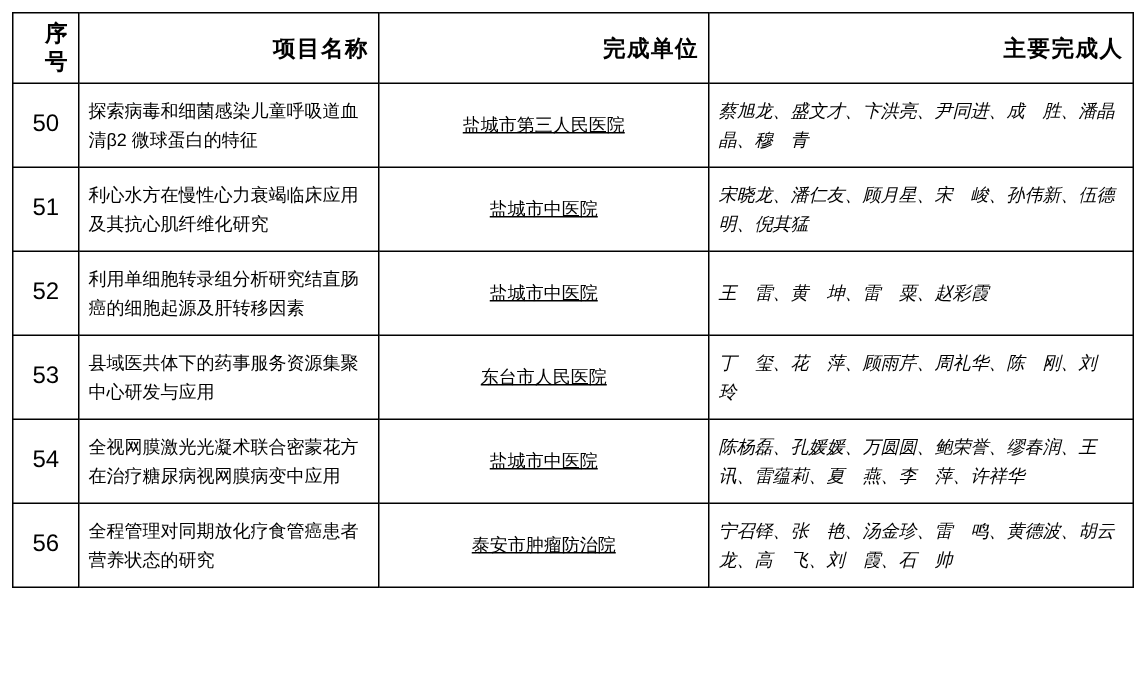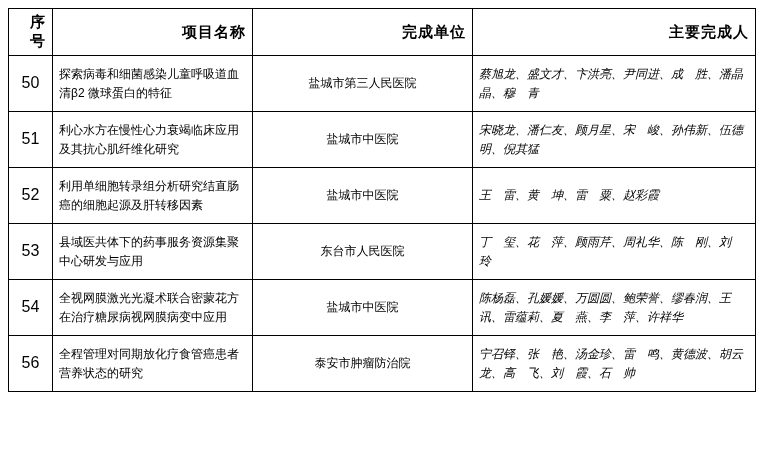--- a/index.html
+++ b/index.html
@@ -53,20 +53,21 @@
     text-align: center;
     font-size: 16px;
   }
   td.name {
     text-align: left;
     padding-left: 7px;
     padding-right: 4px;
   }
   td.unit {
     text-align: center;
+    text-decoration: underline;
   }
   td.people {
     text-align: left;
     padding-left: 7px;
     padding-right: 4px;
     white-space: pre-wrap;
     font-style: italic;
   }
 </style>
 </head>

